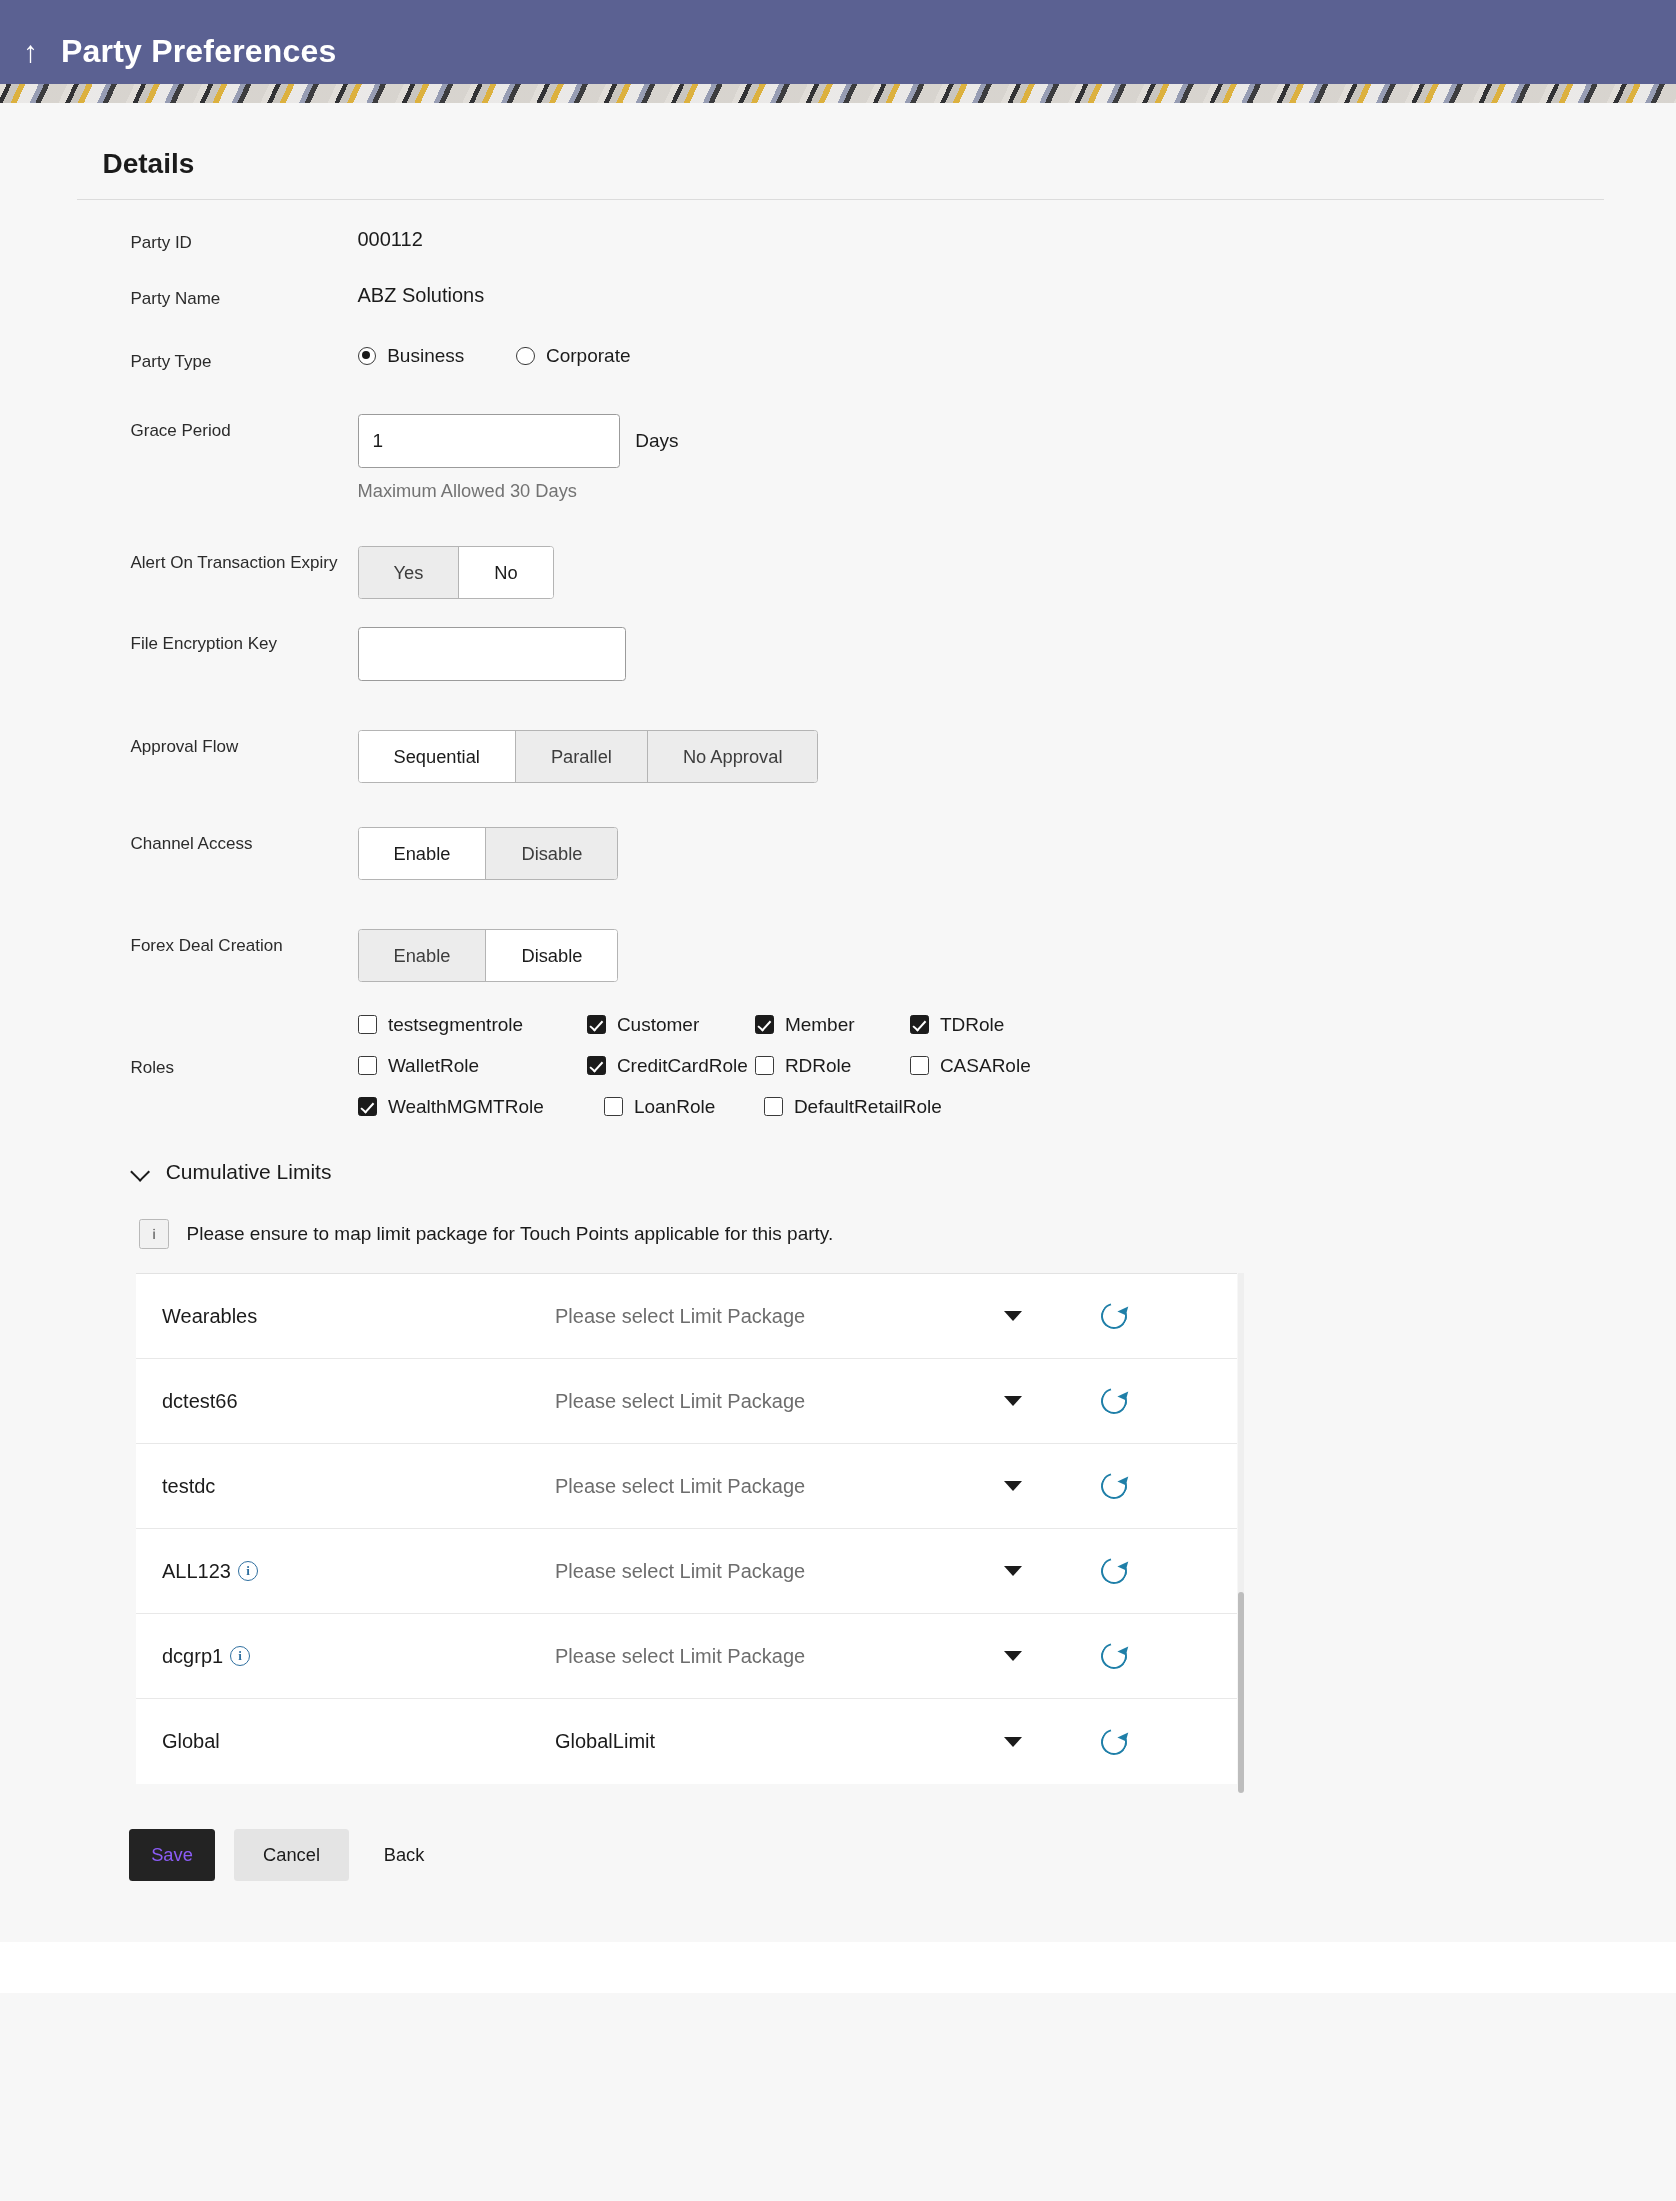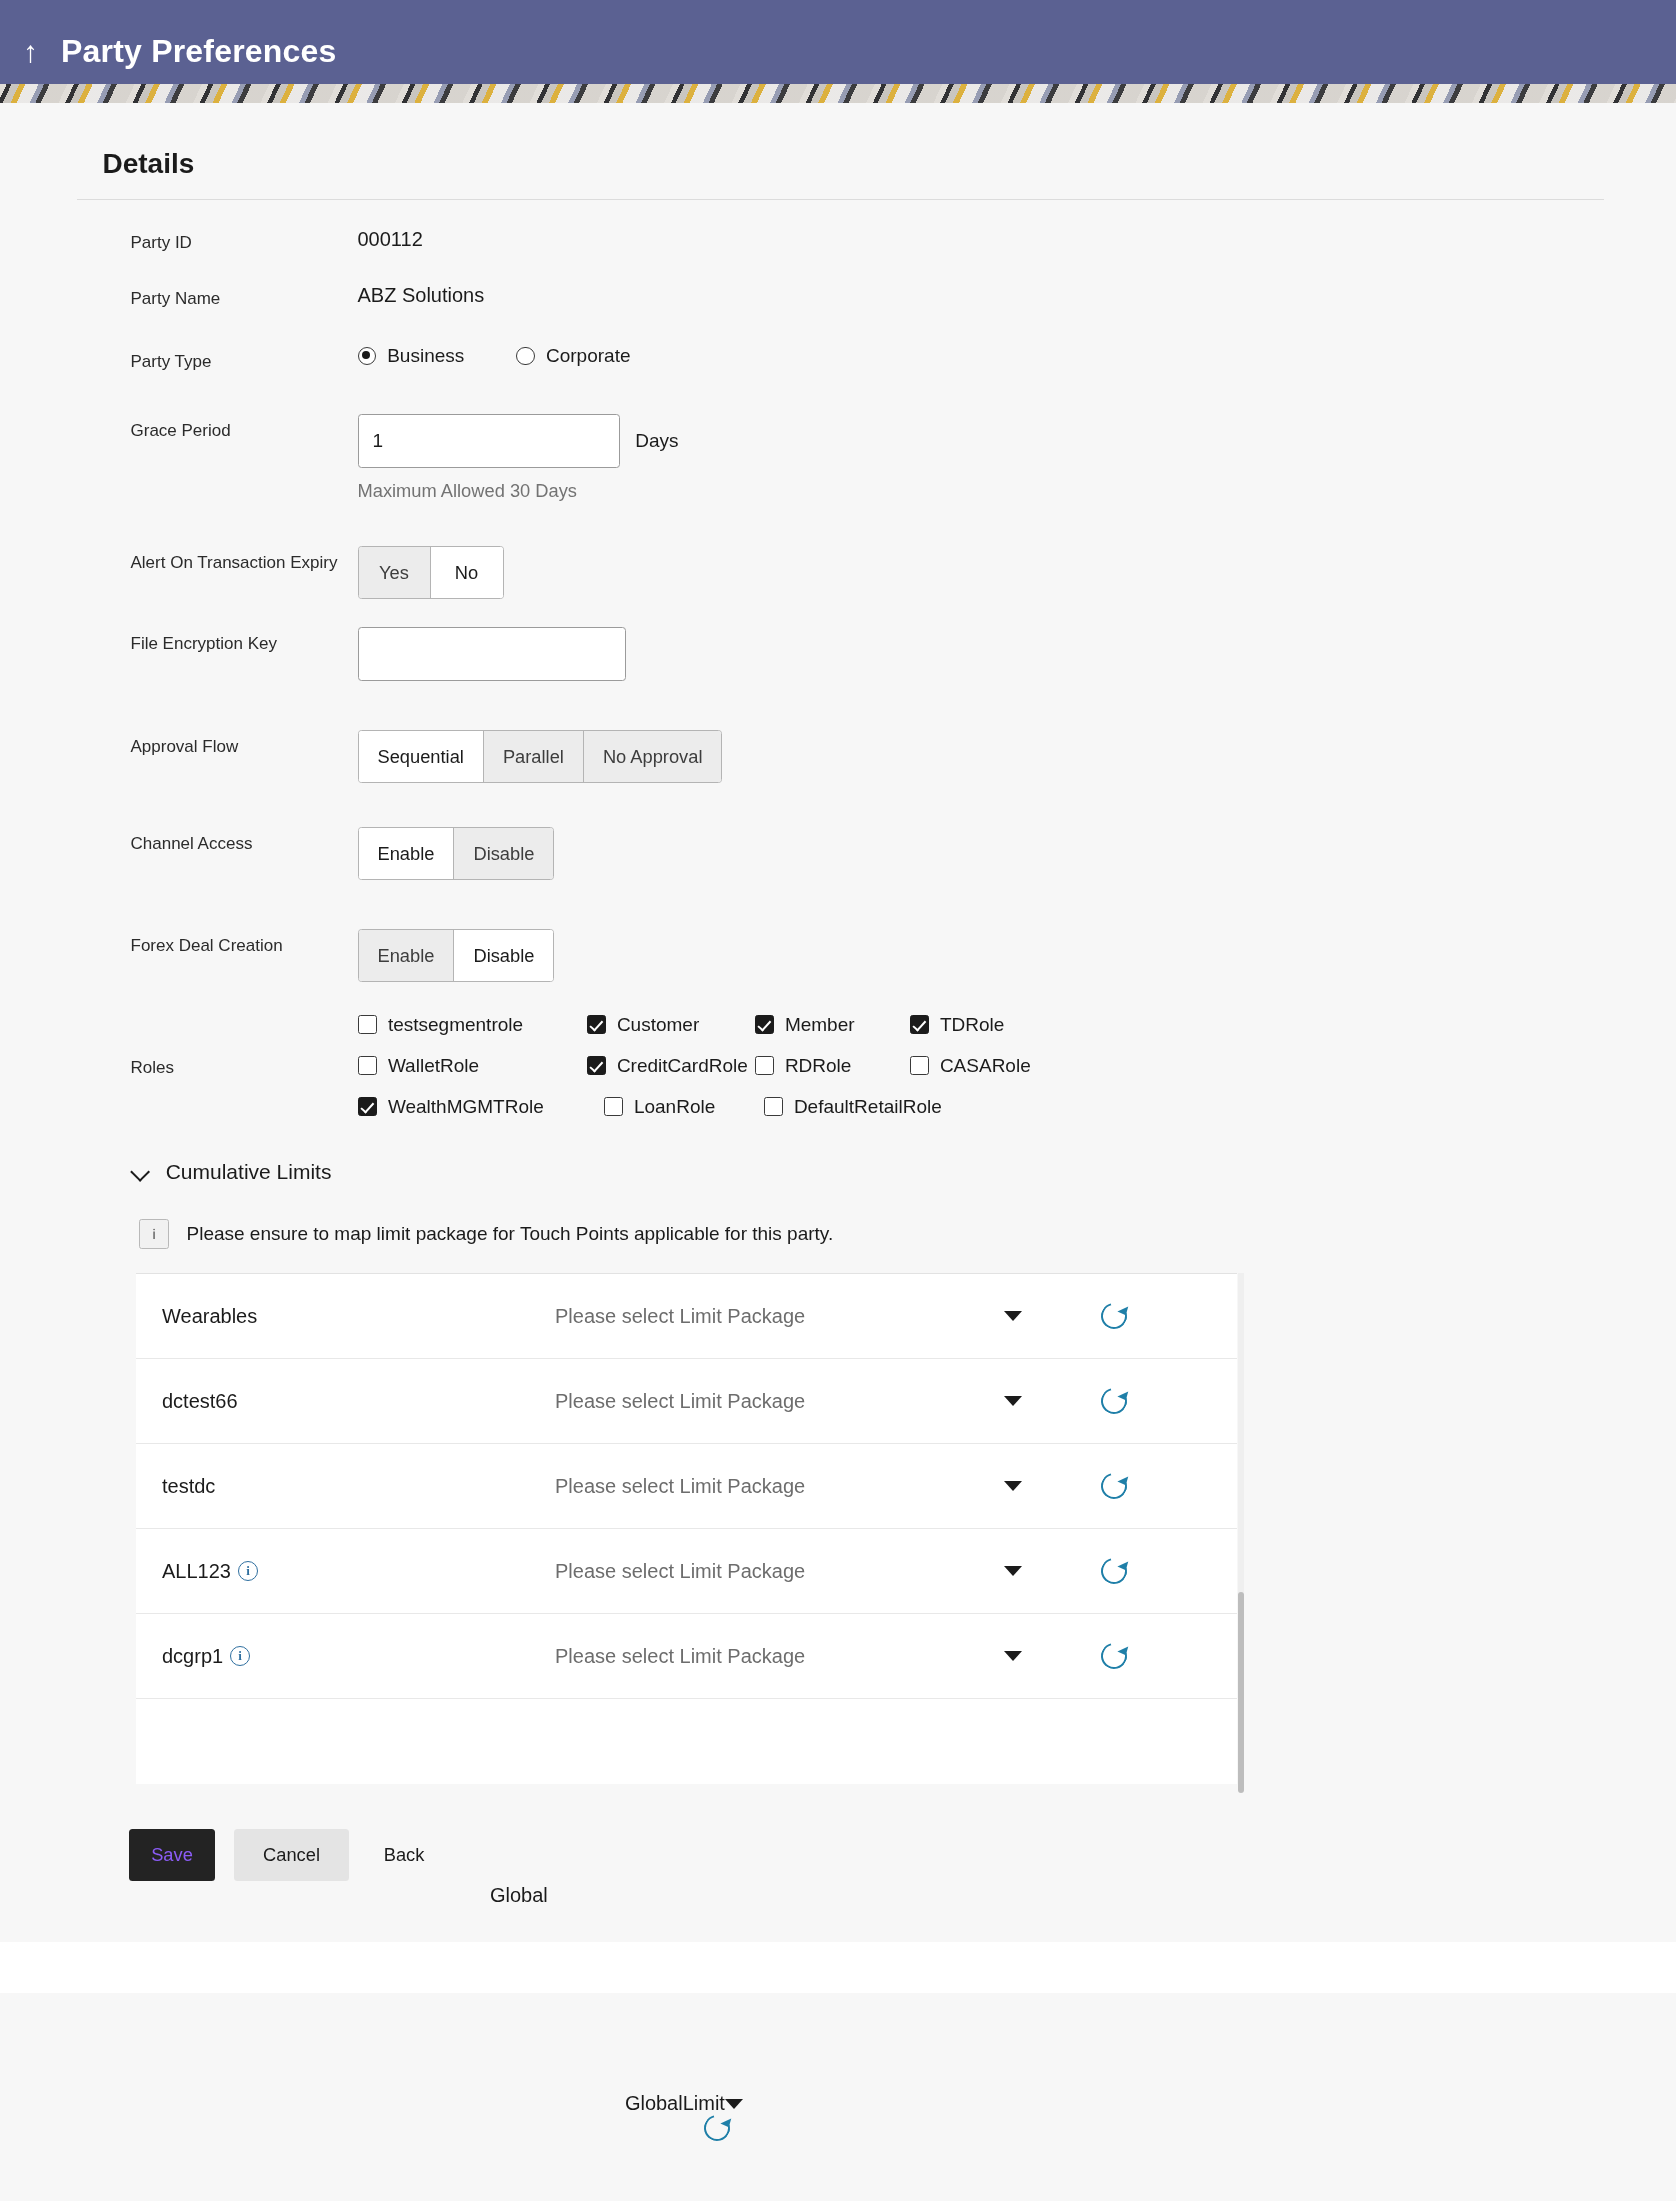--- a/index.html
+++ b/index.html
@@ -155,21 +155,21 @@
     border-radius: 3.5px;
     overflow: hidden;
     background: #ffffff;
   }
   .btn-group .seg {
     min-width: 72px;
     height: 51px;
     display: flex;
     align-items: center;
     justify-content: center;
-    padding: 0 19px;
+    padding: 0 35px;
     font-size: 18.3px;
     color: #1b1b1b;
     background: #ffffff;
     border-right: 0.9px solid #b4b4b4;
     cursor: pointer;
     user-select: none;
   }
   .btn-group .seg:last-child { border-right: none; }
   .btn-group .seg.selected { background: #ececec; color: #3d3d3d; }
 
@@ -637,21 +637,21 @@
             </div>
             <div class="limit-select">
               <span class="sel-text">Please select Limit Package</span>
               <span class="caret"></span>
             </div>
             <div class="refresh-btn">
                 <span class="refresh-ico"></span>
               </div>
           </div>
 
-          <div class="limit-row" style="border-bottom:none;flex-direction:column;">
+          <div class="limit-row" style="border-bottom:none;">
             <div class="limit-name">
               <span>Global</span>
             </div>
             <div class="limit-select">
               <span class="sel-text chosen">GlobalLimit</span>
               <span class="caret"></span>
             </div>
             <div class="refresh-btn">
                 <span class="refresh-ico"></span>
               </div>

